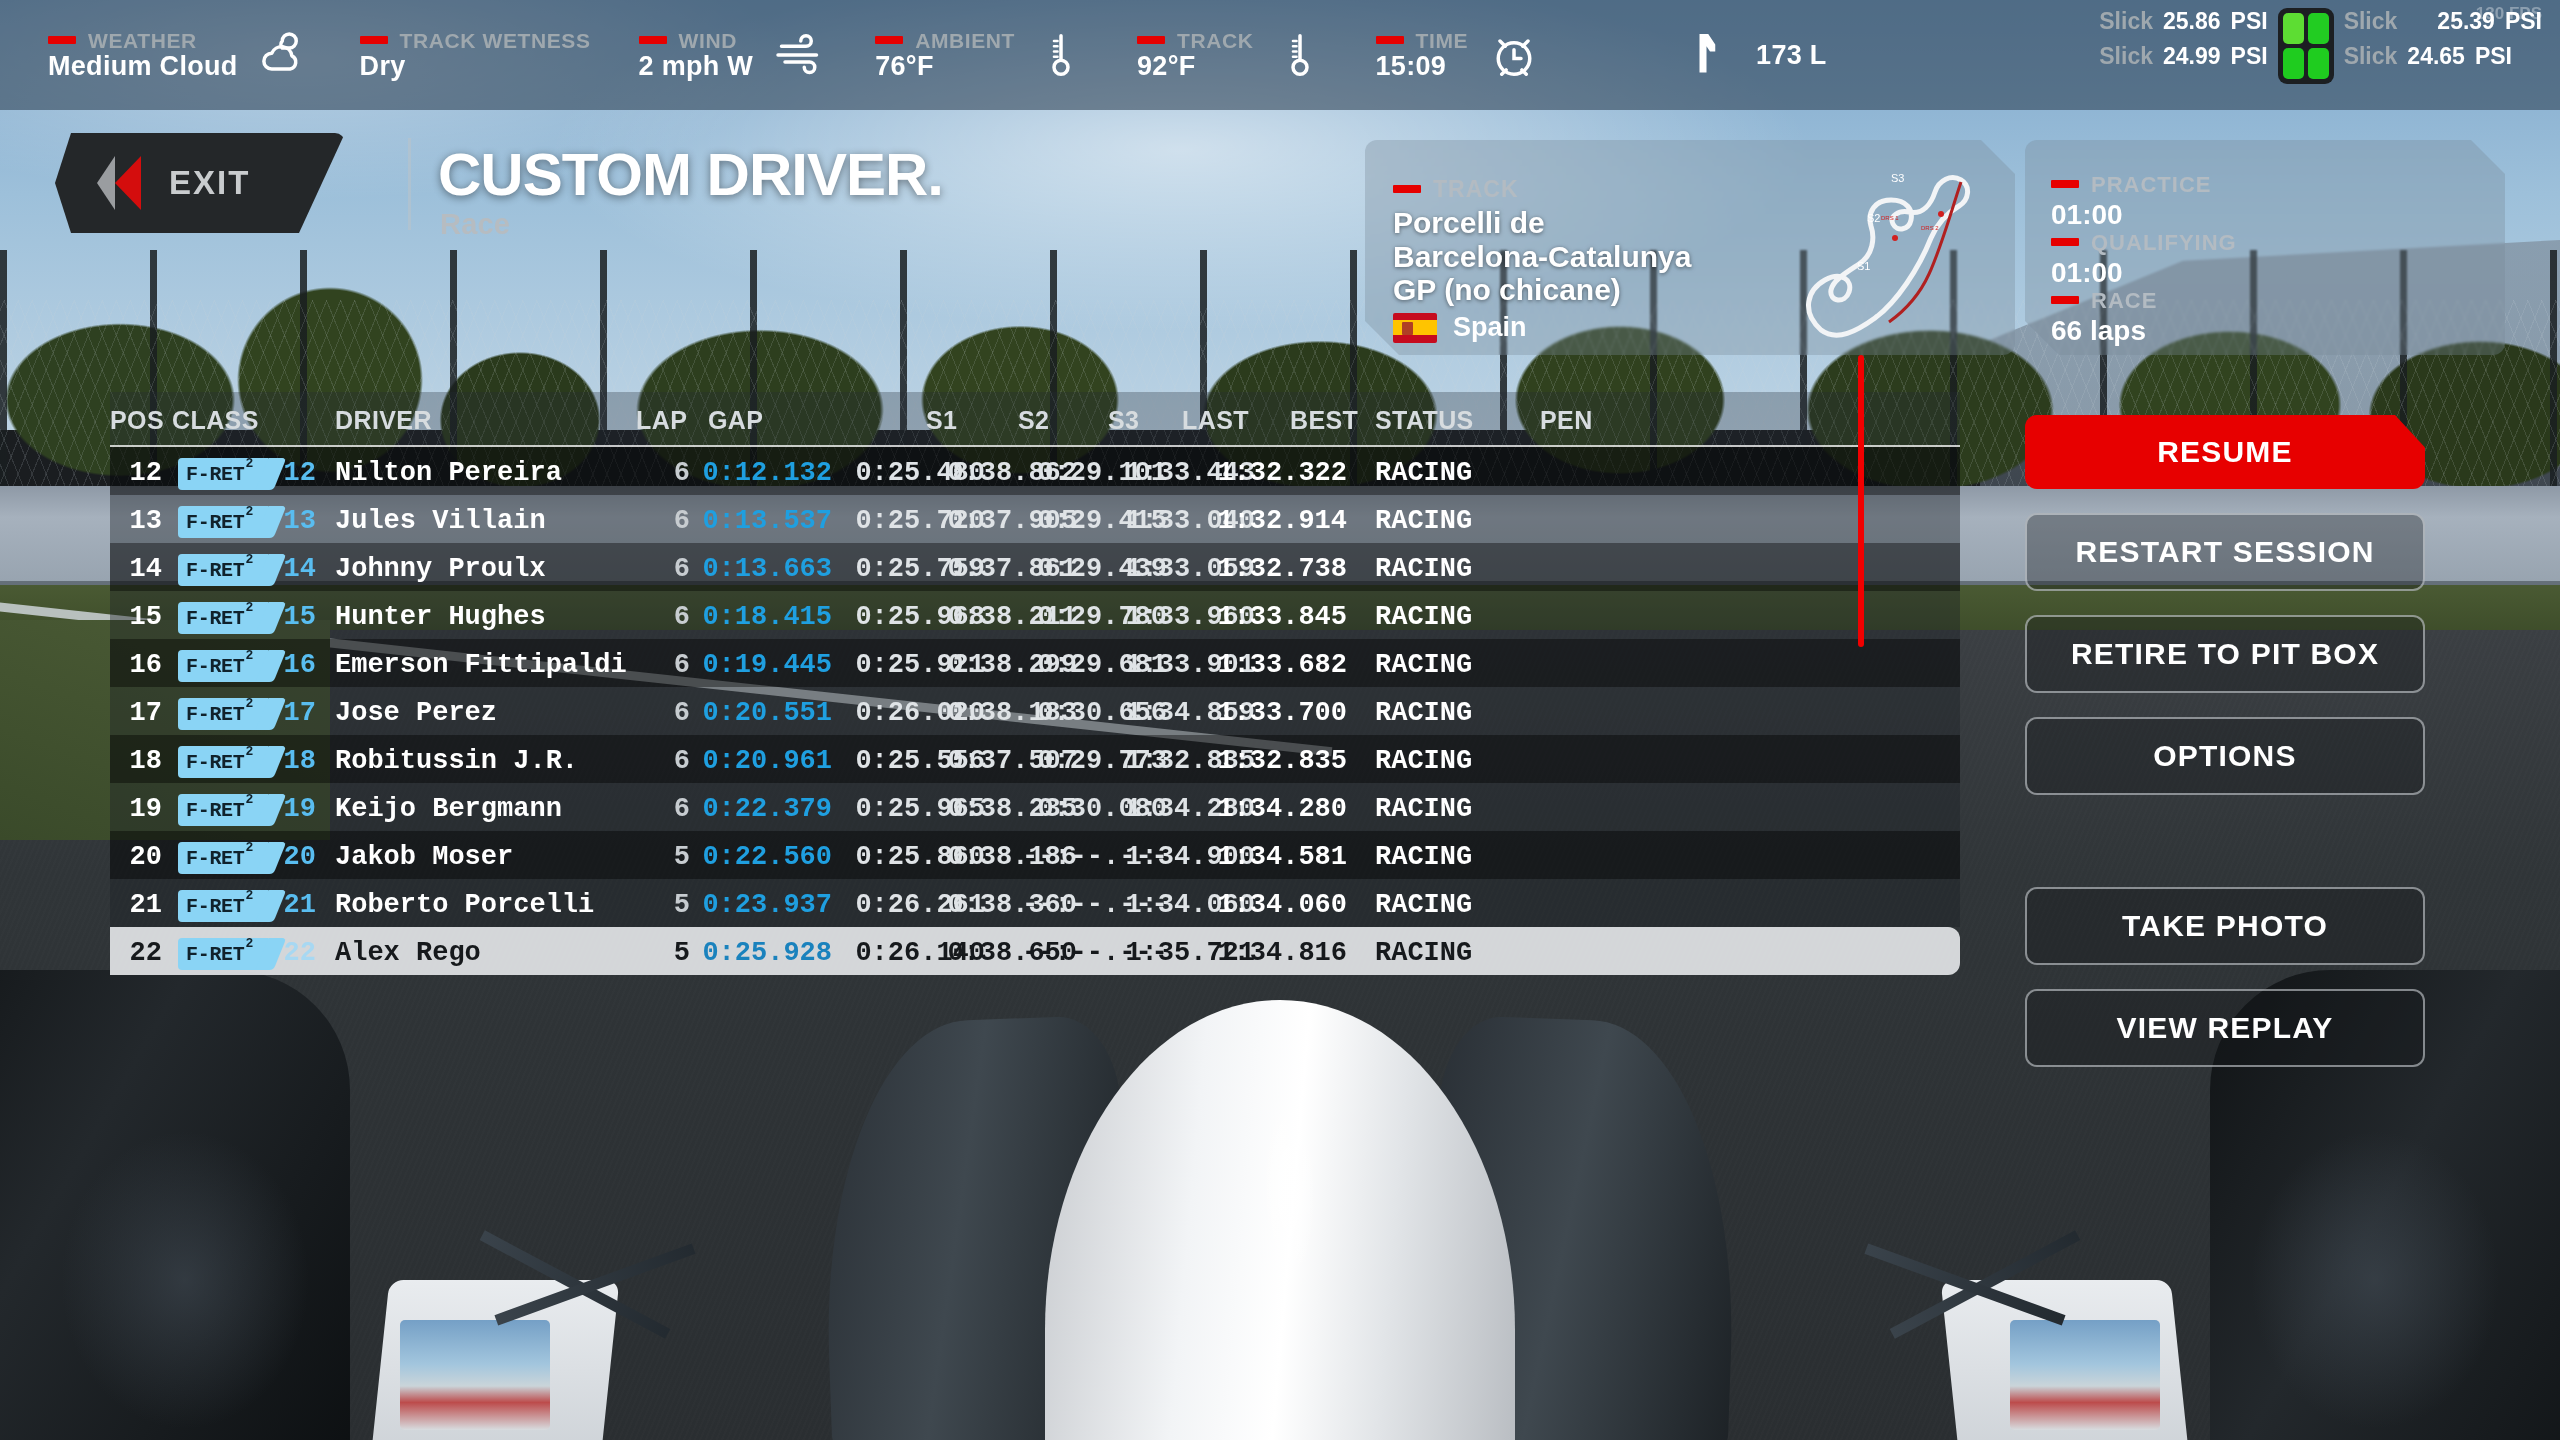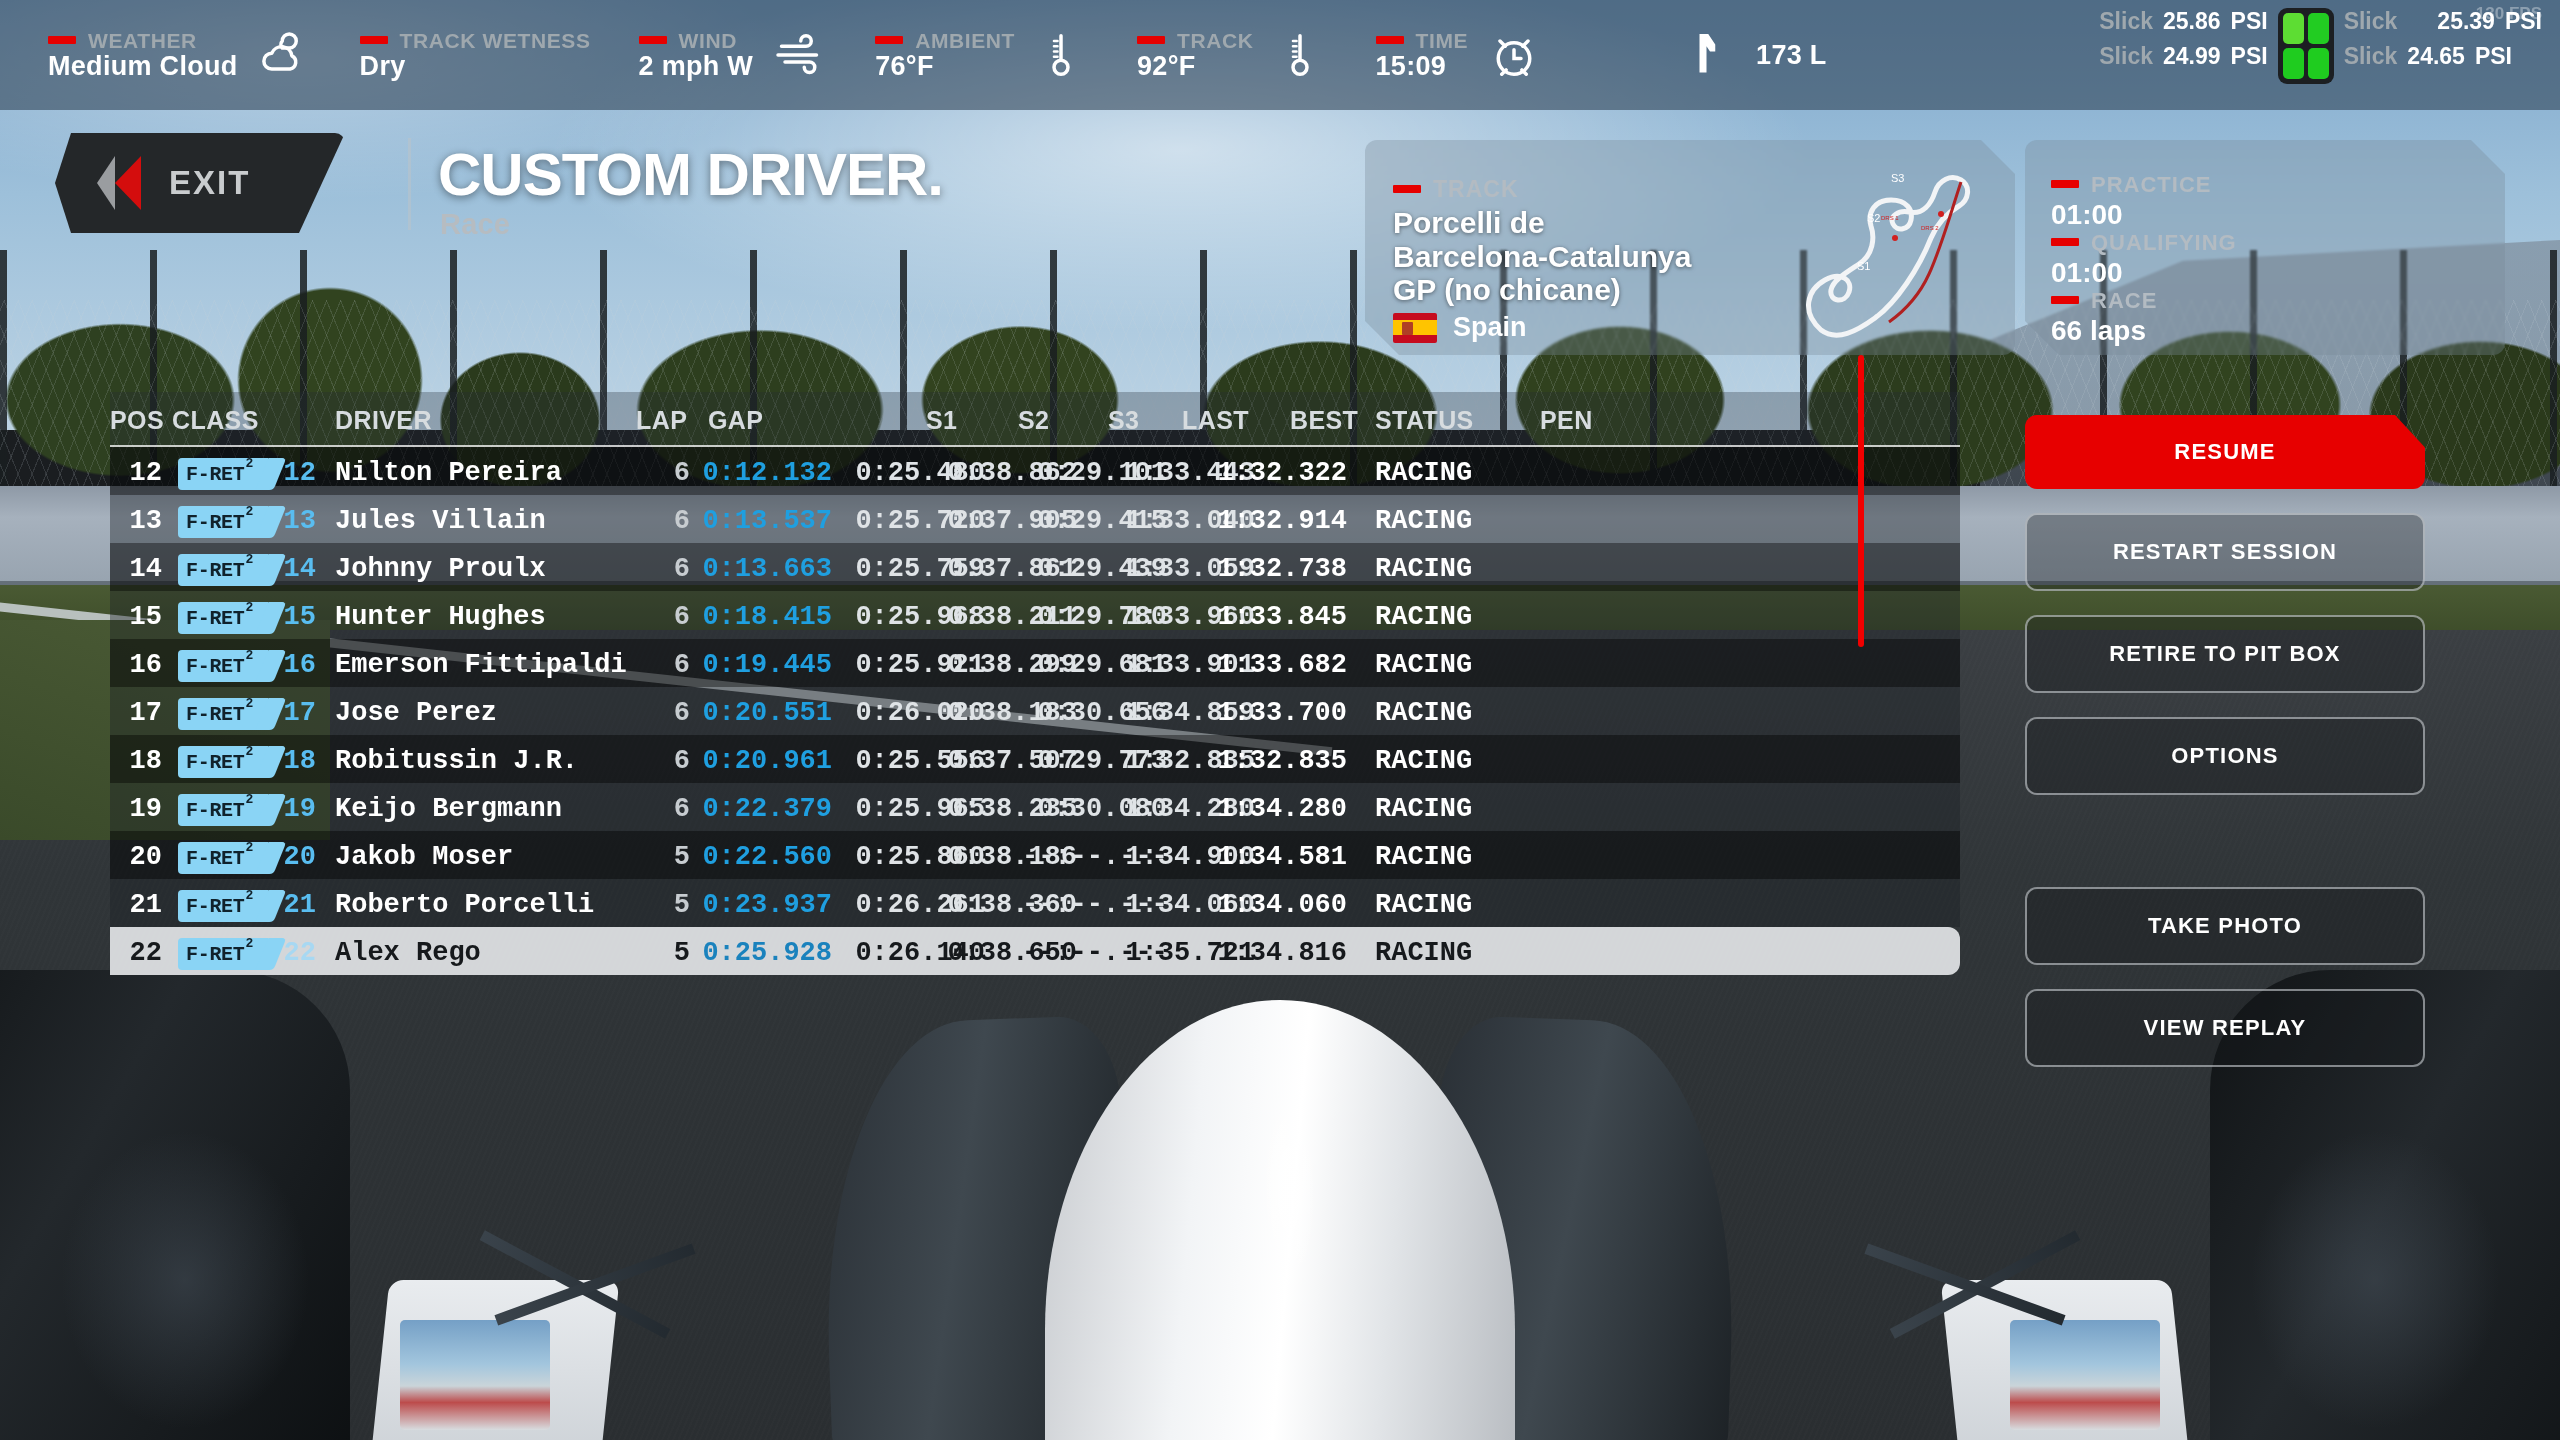--- a/index.html
+++ b/index.html
@@ -306,21 +306,21 @@
   .scroll-ind {
     position:absolute; left: 1858px; top: 355px; width: 6px; height: 292px;
     background: #f10000; border-radius: 3px;
   }
 
   
   .menu { position:absolute; left: 2025px; top: 415px; width: 400px; }
   .btn {
     position:relative; width: 400px; height: 78px;
     display:flex; align-items:center; justify-content:center;
-    font-size: 22px; font-weight: 700; color:#ffffff; letter-spacing: 1.2px;
+    font-size: 30px; font-weight: 700; color:#ffffff; letter-spacing: 1.2px;
     border: 2px solid rgba(220,226,230,.55);
     border-radius: 12px;
     background: rgba(20,23,26,.34);
     margin-bottom: 24px;
   }
   .btn.primary {
     background: #e70000; border: none; color: #ffffff;
     clip-path: polygon(0 0, calc(100% - 30px) 0, 100% 44%, 100% 100%, 0 100%);
     border-radius: 12px;
     height: 74px;

